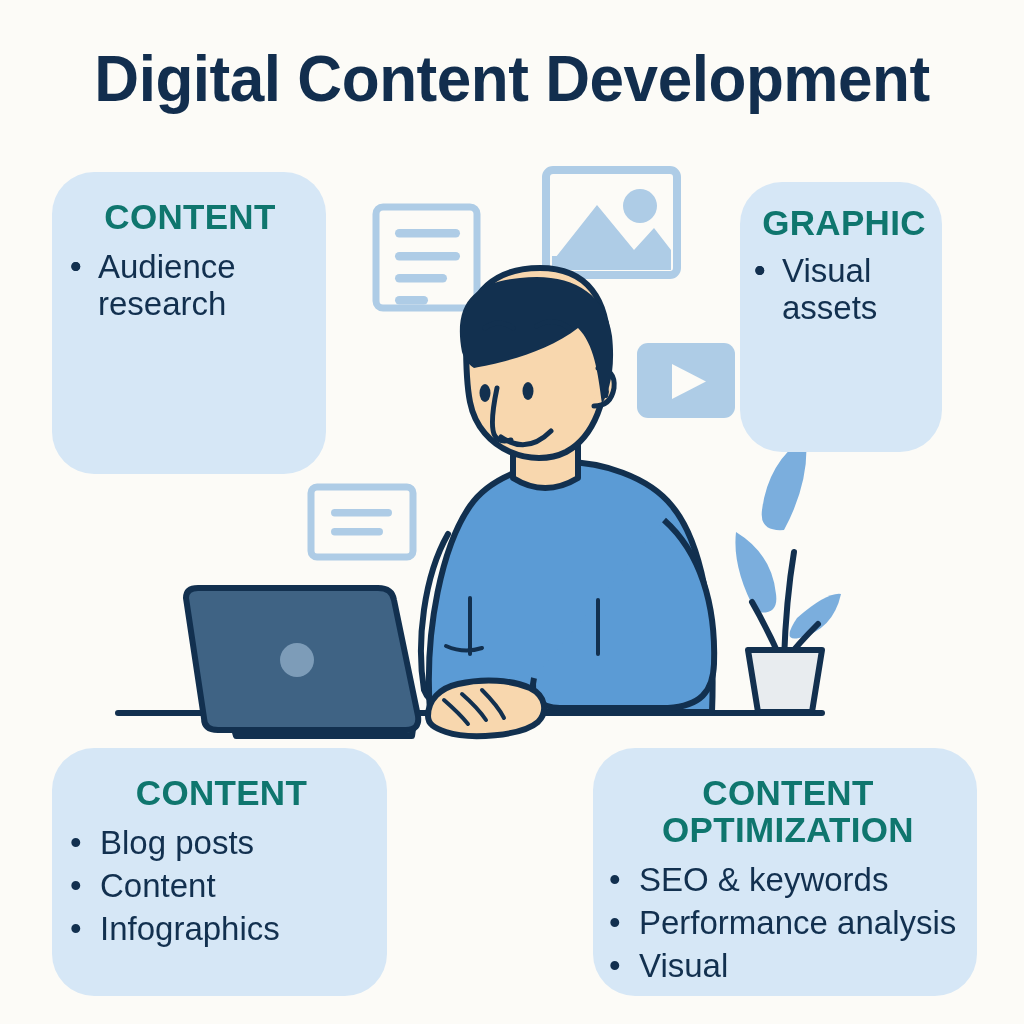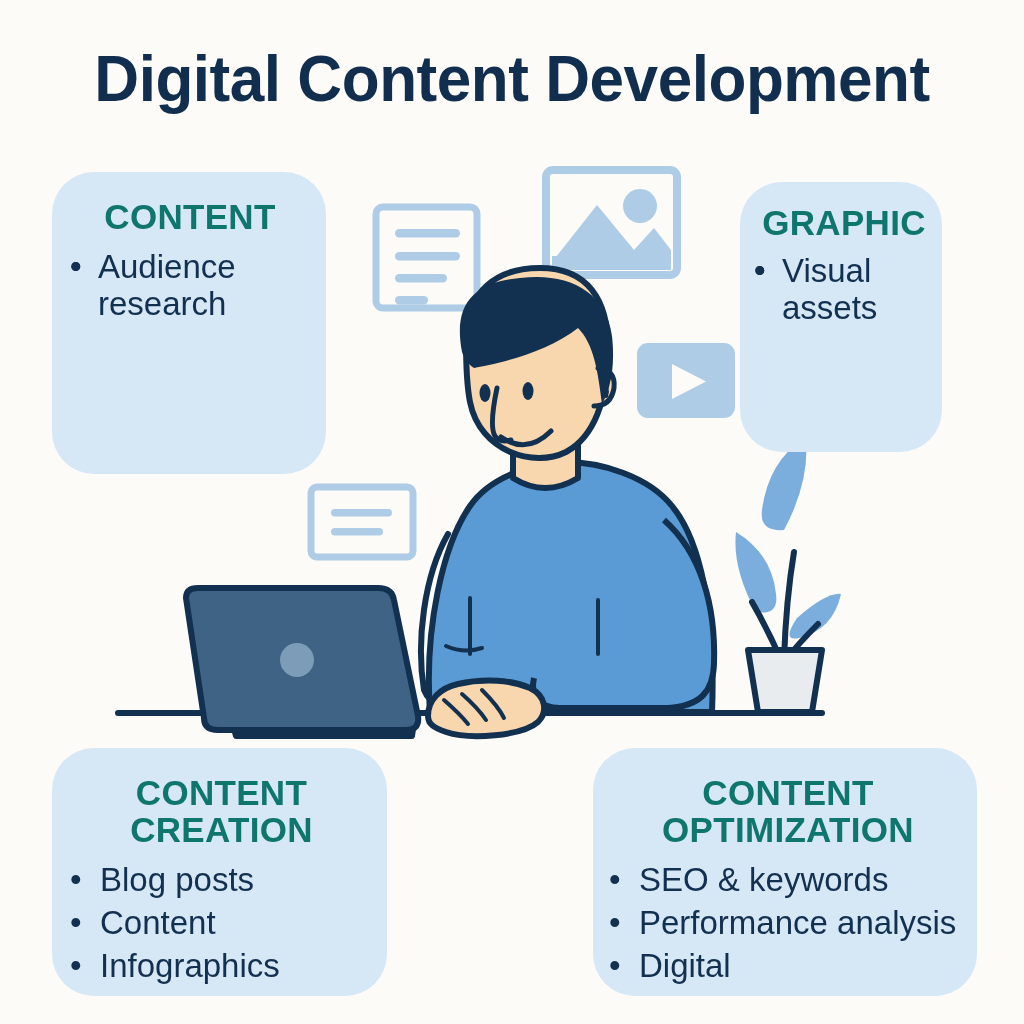--- a/index.html
+++ b/index.html
@@ -266,21 +266,20 @@
       <li>
         <span class="bullet">•</span>
         <span class="txt">Visual assets</span>
       </li>
     </ul>
   </div>
 
   <div class="card" id="card-creation">
     <div class="card-title">
       <div>CONTENT</div>
-      <div>CREATION</div>
     </div>
     <ul class="card-list">
       <li>
         <span class="bullet">•</span>
         <span class="txt">Blog posts</span>
       </li>
       <li>
         <span class="bullet">•</span>
         <span class="txt">Content</span>
       </li>
@@ -300,18 +299,18 @@
       <li>
         <span class="bullet">•</span>
         <span class="txt">SEO &amp; keywords</span>
       </li>
       <li>
         <span class="bullet">•</span>
         <span class="txt">Performance analysis</span>
       </li>
       <li>
         <span class="bullet">•</span>
-        <span class="txt">Digital</span>
+        <span class="txt">Visual</span>
       </li>
     </ul>
   </div>
 
 </div>
 
 </body></html>

